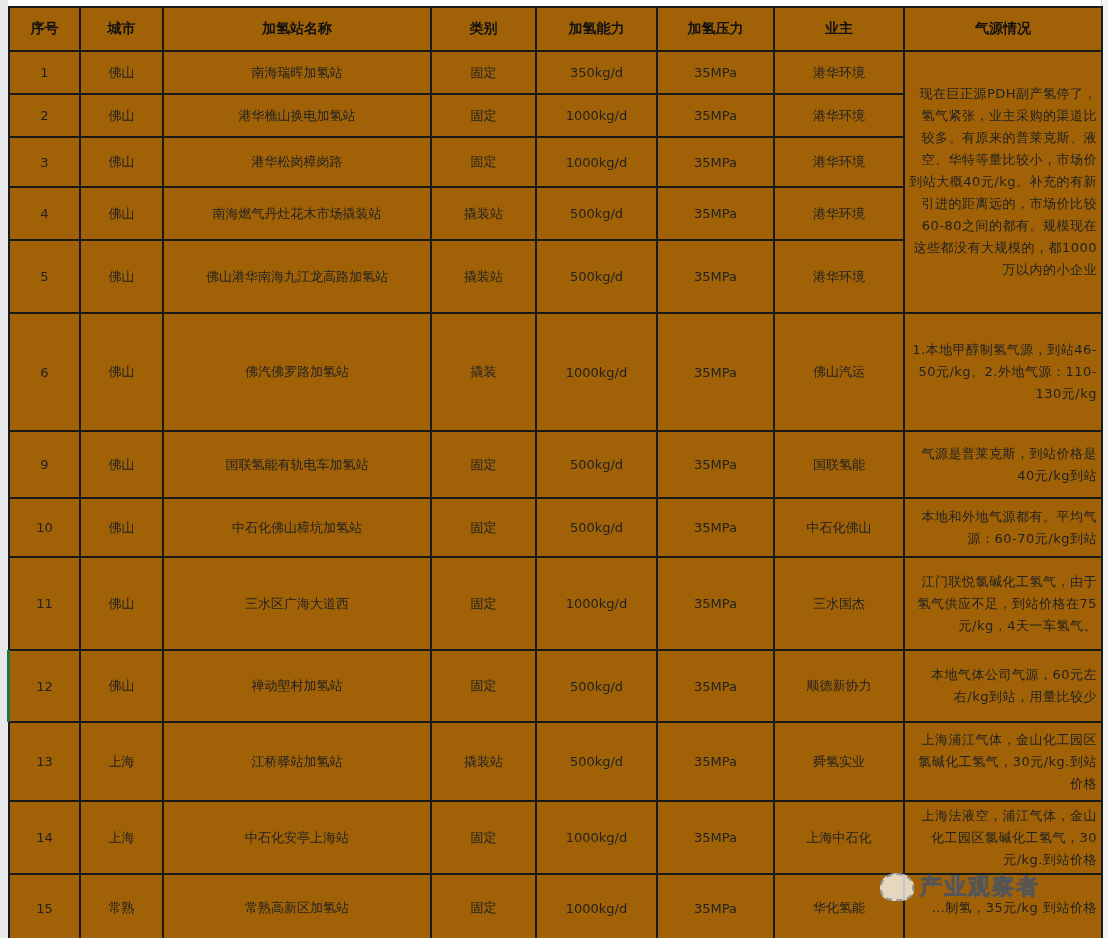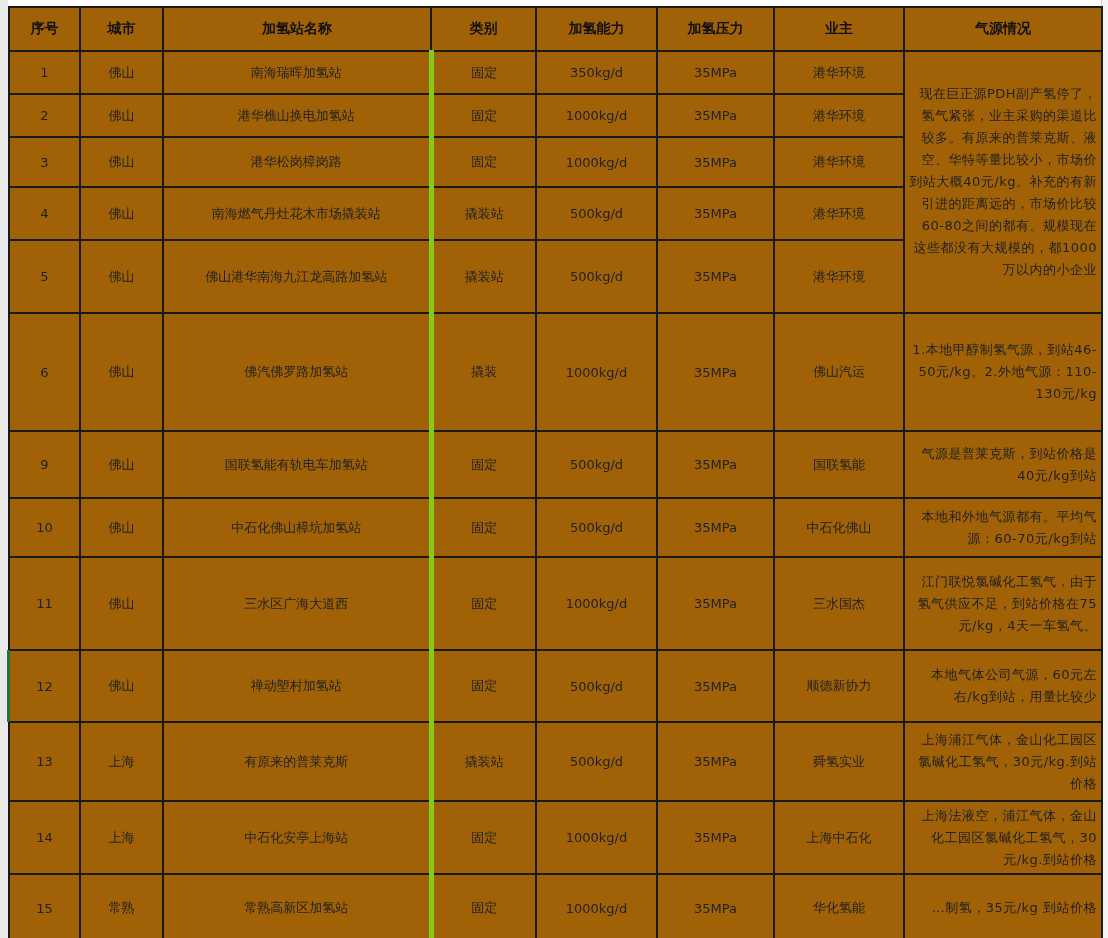--- a/index.html
+++ b/index.html
@@ -59,21 +59,21 @@
       font-size: 13px;
       padding: 0 4px;
       overflow: hidden;
     }
     table.grid th {
       font-weight: bold;
       font-size: 14px;
       color: #111;
       height: 42px;
     }
-    table.grid td.col-type { border-left: 5px solid #84cc16; margin-left: 16px; }
+    table.grid td.col-type { border-left: 1px solid #84cc16; margin-left: 16px; }
     table.grid th.col-type { border-left: 1px solid #8a8a8a; }
     table.grid td.notes {
       text-align: right;
       font-size: 13px;
       line-height: 22px;
       padding: 2px 4px;
       letter-spacing: 0.5px;
     }
     .watermark {
       position: absolute;
@@ -234,21 +234,21 @@
         <td class="col-type">固定</td>
         <td>500kg/d</td>
         <td>35MPa</td>
         <td>顺德新协力</td>
         <td class="notes">本地气体公司气源，60元左右/kg到站，用量比较少</td>
       </tr>
 
       <tr style="height:79px">
         <td>13</td>
         <td>上海</td>
-        <td>有原来的普莱克斯</td>
+        <td>江桥驿站加氢站</td>
         <td class="col-type">撬装站</td>
         <td>500kg/d</td>
         <td>35MPa</td>
         <td>舜氢实业</td>
         <td class="notes">上海浦江气体，金山化工园区氯碱化工氢气，30元/kg.到站价格</td>
       </tr>
 
       <tr style="height:73px">
         <td>14</td>
         <td>上海</td>
@@ -268,13 +268,17 @@
         <td>1000kg/d</td>
         <td>35MPa</td>
         <td>华化氢能</td>
         <td class="notes">…制氢，35元/kg 到站价格</td>
       </tr>
     </tbody>
   </table>
 
   <div class="active-cell-marker"></div>
 
+  <div class="watermark">
+    <span class="wm-icon"></span>
+    <span class="wm-text">产业观察者</span>
+  </div>
 </div>
 
 </body></html>

